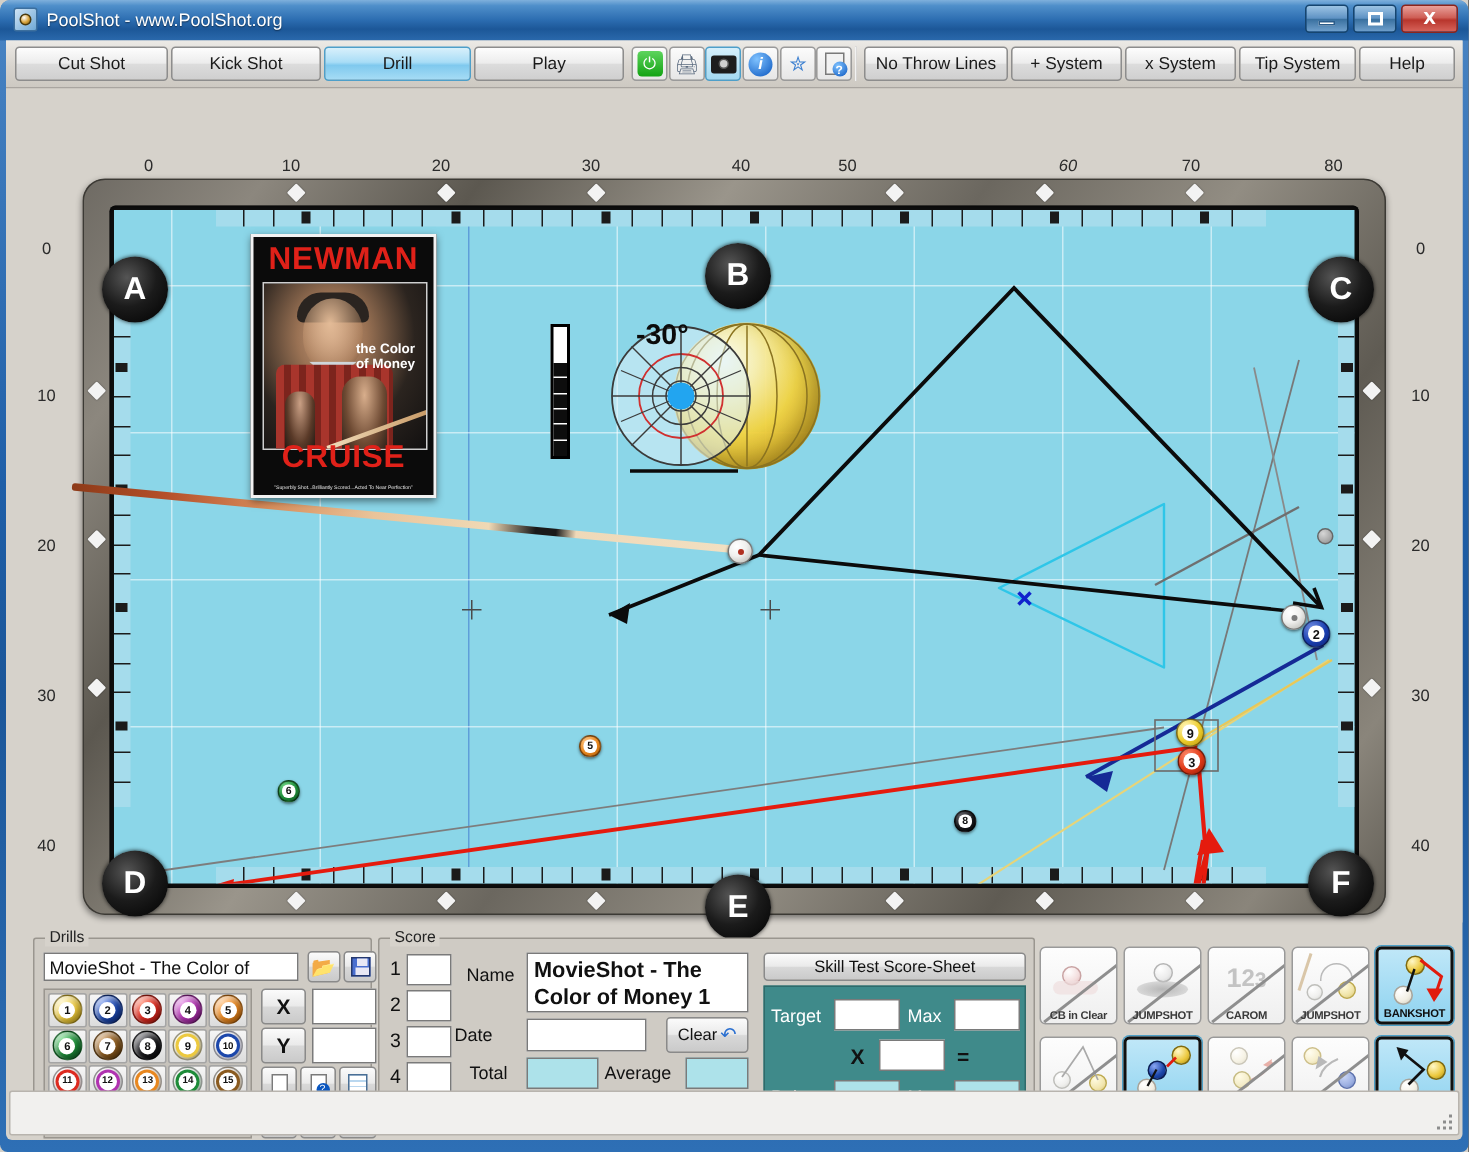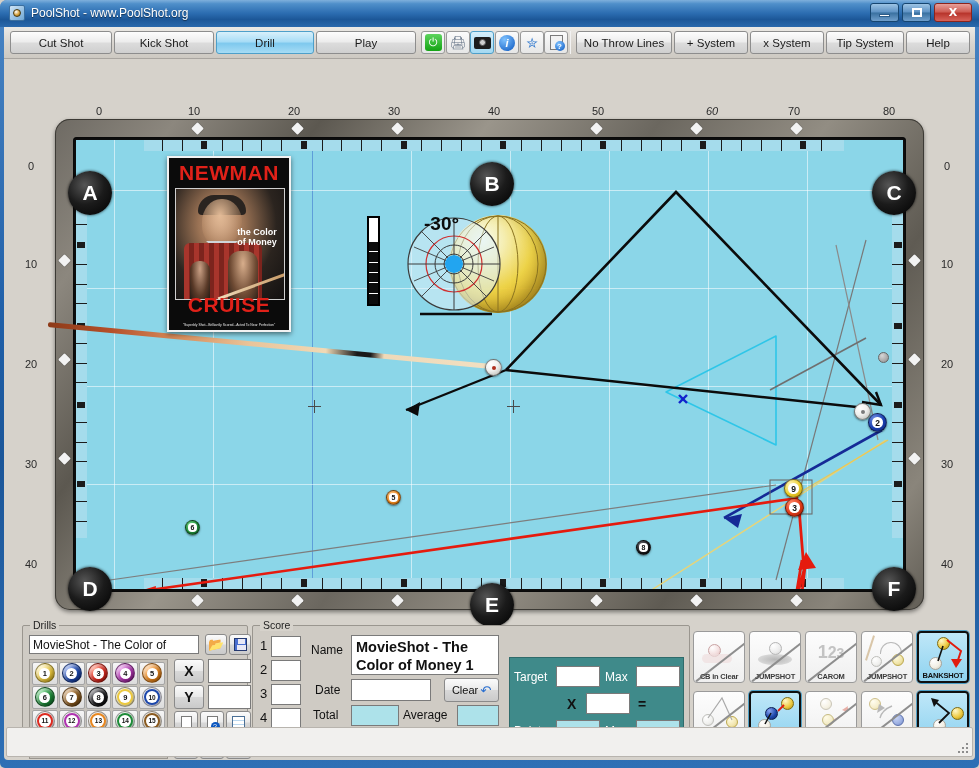--- a/index.html
+++ b/index.html
@@ -344,21 +344,21 @@
     </div>
 
     <div id="tablewrap">
 
       <div>
         <div class="ruler-num" style="left:82px;top:46px;width:26px;">0</div>
         <div class="ruler-num" style="left:177px;top:46px;width:26px;">10</div>
         <div class="ruler-num" style="left:277px;top:46px;width:26px;">20</div>
         <div class="ruler-num" style="left:377px;top:46px;width:26px;">30</div>
         <div class="ruler-num" style="left:477px;top:46px;width:26px;">40</div>
-        <div class="ruler-num" style="left:581px;top:46px;width:26px;">50</div>
+        <div class="ruler-num" style="left:548px;top:46px;width:26px;">50</div>
         <div class="ruler-num" style="left:695px;top:46px;width:26px;font-style:italic;">60</div>
         <div class="ruler-num" style="left:777px;top:46px;width:26px;">70</div>
         <div class="ruler-num" style="left:872px;top:46px;width:26px;">80</div>
       </div>
       <div>
         <div class="ruler-num" style="left:14px;top:101px;width:26px;">0</div>
         <div class="ruler-num" style="left:14px;top:199px;width:26px;">10</div>
         <div class="ruler-num" style="left:14px;top:299px;width:26px;">20</div>
         <div class="ruler-num" style="left:14px;top:399px;width:26px;">30</div>
         <div class="ruler-num" style="left:14px;top:499px;width:26px;">40</div>
@@ -844,37 +844,40 @@
         <div class="scnum" style="left:7px;top:60px;">3</div>
         <div class="txt" style="left:18px;top:58px;width:30px;height:21px;"></div>
         <div class="scnum" style="left:7px;top:84px;">4</div>
         <div class="txt" style="left:18px;top:82px;width:30px;height:21px;"></div>
         <div class="scnum" style="left:7px;top:108px;">5</div>
         <div class="txt" style="left:18px;top:106px;width:30px;height:21px;"></div>
 
         <div class="lbl" style="left:58px;top:17px;">Name</div>
         <div class="txt" style="left:98px;top:9px;width:148px;height:40px;font-size:14.5px;font-weight:bold;line-height:18px;padding:2px 4px;">MovieShot - The Color of Money 1</div>
 
-        <div class="lbl" style="left:62px;top:57px;">Date</div>
+        <div class="lbl" style="left:50px;top:57px;">Date</div>
         <div class="txt" style="left:98px;top:53px;width:80px;height:22px;"></div>
         <div class="sbtn" style="left:191px;top:52px;width:55px;height:24px;">
           <span>Clear</span>
           <span style="font-family:'DejaVu Sans',sans-serif;color:#2a6fd0;font-size:13px;margin-left:2px;">↶</span>
         </div>
 
         <div class="lbl" style="left:60px;top:82px;">Total</div>
         <div class="txt cyan" style="left:98px;top:79px;width:48px;height:21px;"></div>
         <div class="lbl" style="left:150px;top:82px;">Average</div>
         <div class="txt cyan" style="left:204px;top:79px;width:42px;height:21px;"></div>
 
         <div class="lbl" style="left:84px;top:106px;font-weight:bold;font-size:13px;">X</div>
         <div class="txt cyan" style="left:98px;top:104px;width:48px;height:21px;"></div>
         <div class="lbl" style="left:172px;top:106px;font-weight:bold;font-size:13px;">=</div>
         <div class="txt cyan" style="left:204px;top:104px;width:42px;height:21px;"></div>
 
+        <div class="sbtn" style="left:256px;top:9px;width:175px;height:19px;">
+          <span>Skill Test Score-Sheet</span>
+          </div>
         <div id="teal" style="left:256px;top:31px;width:175px;height:95px;">
           <div class="lbl" style="left:4px;top:12px;color:#fff;">Target</div>
           <div class="txt" style="left:46px;top:8px;width:44px;height:21px;"></div>
           <div class="lbl" style="left:95px;top:12px;color:#fff;">Max</div>
           <div class="txt" style="left:126px;top:8px;width:44px;height:21px;"></div>
 
           <div class="lbl" style="left:57px;top:38px;color:#111;font-weight:bold;font-size:14px;">X</div>
           <div class="txt" style="left:76px;top:35px;width:44px;height:21px;"></div>
           <div class="lbl" style="left:128px;top:38px;color:#111;font-weight:bold;font-size:14px;">=</div>
 

